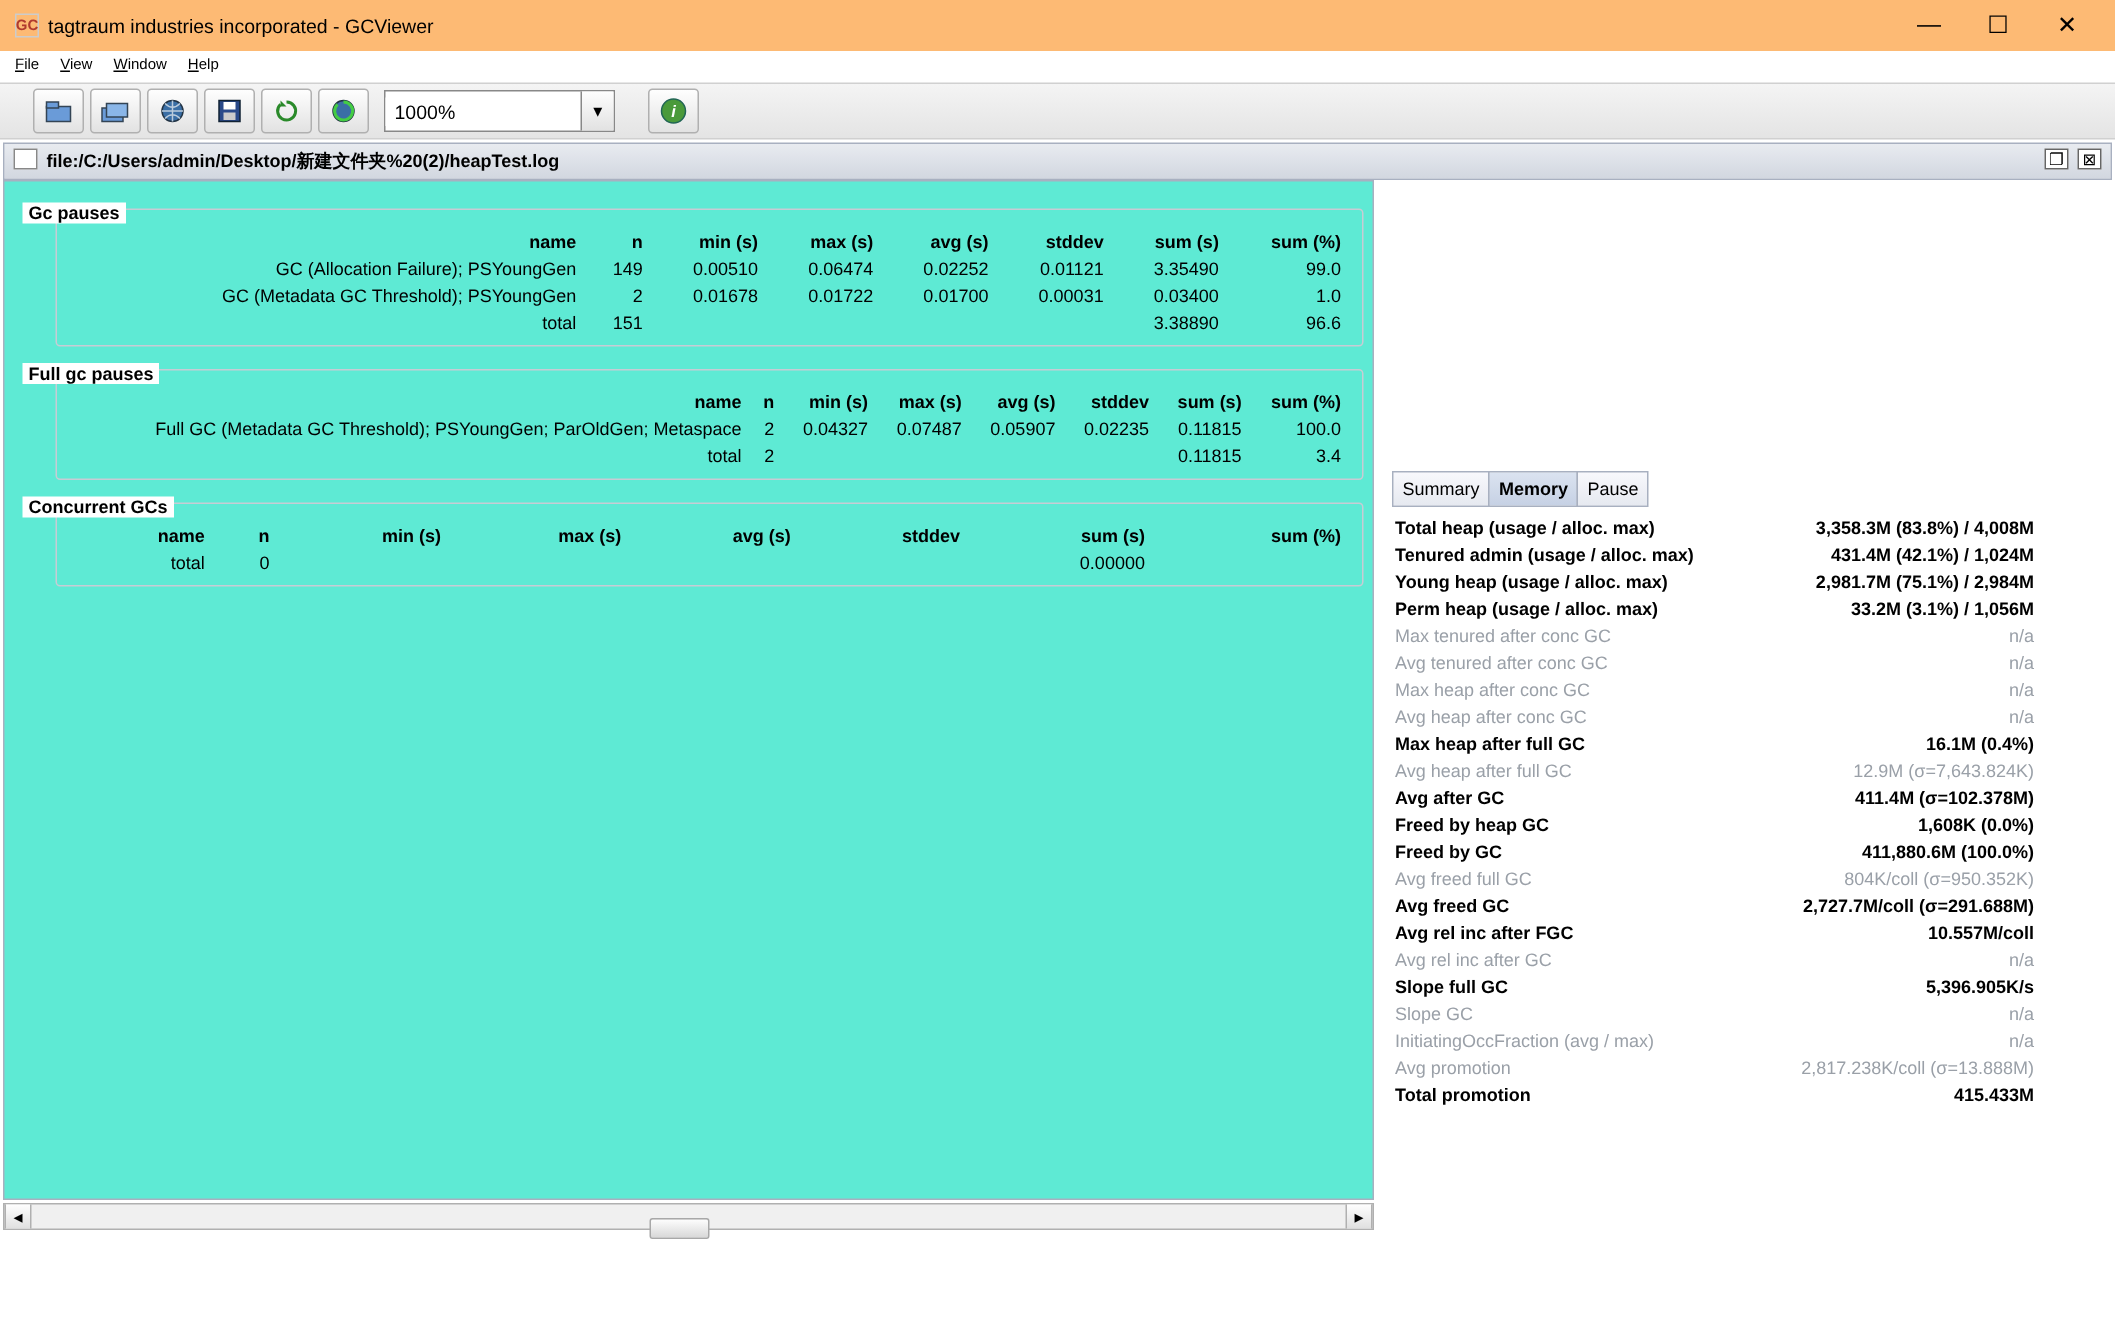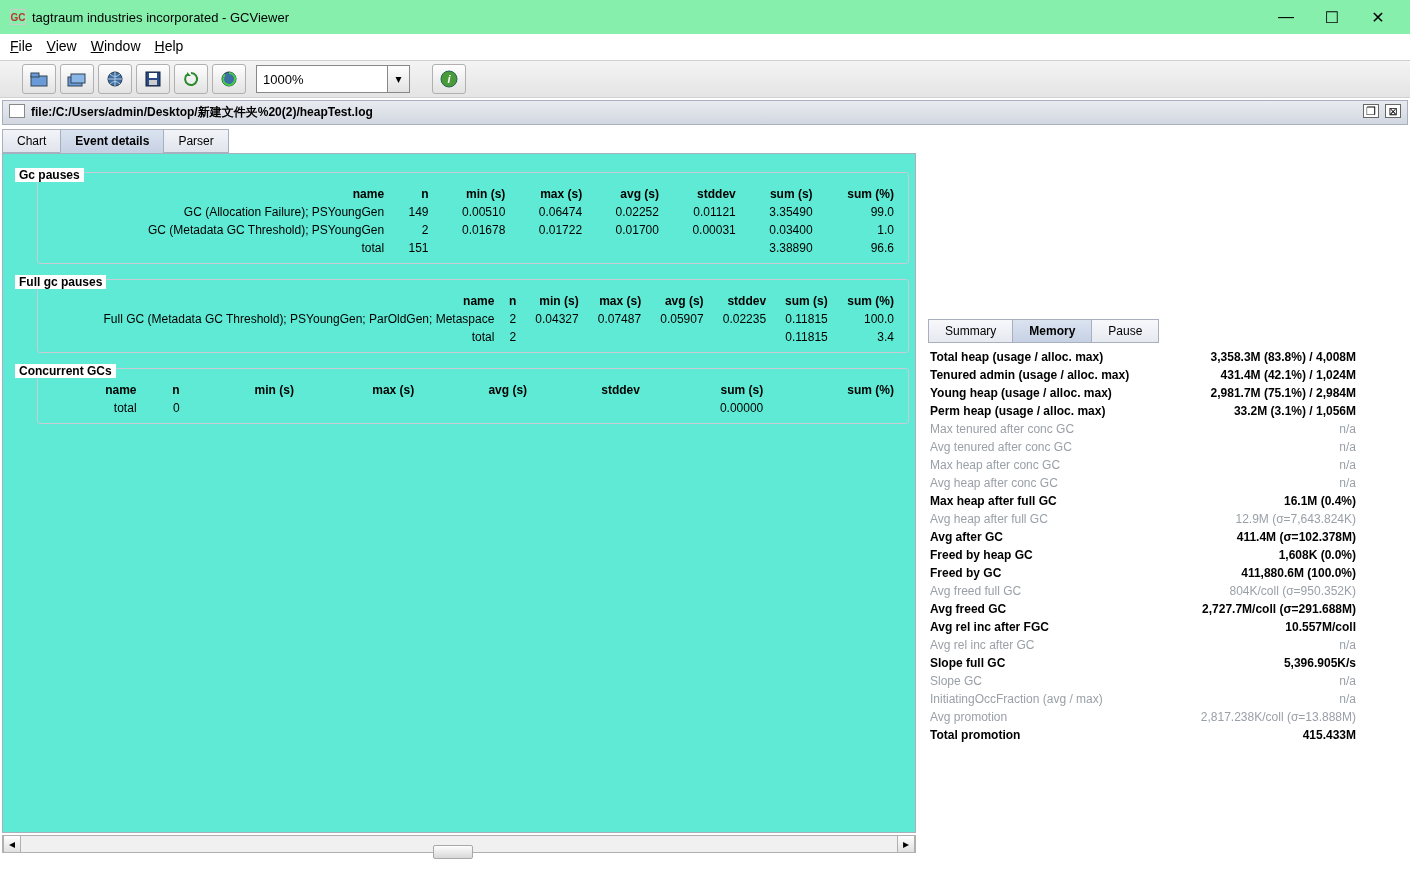--- a/index.html
+++ b/index.html
@@ -1,22 +1,22 @@
 <!DOCTYPE html>
 <html><head>
 <meta charset="utf-8">
 <style>
 * { box-sizing: border-box; margin: 0; padding: 0; }
 body { font-family: Tahoma, Arial, sans-serif; font-size: 12px; background: #fff; width: 1410px; height: 895px; overflow: hidden; }
-.titlebar { display: flex; align-items: center; padding: 6px 10px; background: #86efac; }
+.titlebar { display: flex; align-items: center; padding: 6px 10px; background: #fdba74; }
 .titlebar-icon { width: 16px; height: 16px; margin-right: 6px; display: inline-flex; align-items: center; justify-content: center; font-size: 10px; font-weight: bold; color: #b03a2e; border: 1px solid #ccc; }
 .titlebar-text { flex: 1; font-size: 13px; }
 .win-controls { display: flex; gap: 18px; padding-right: 8px; }
 .win-btn { width: 28px; height: 22px; display: inline-flex; align-items: center; justify-content: center; font-size: 16px; }
-.menubar { display: flex; gap: 14px; padding: 4px 10px 6px; font-size: 14px; align-items: flex-end; }
+.menubar { display: flex; gap: 14px; padding: 4px 10px 6px; font-size: 10px; align-items: flex-end; }
 .menubar span { text-decoration: underline; text-decoration-color: transparent; }
 .menubar span::first-letter { text-decoration: underline; }
 .toolbar { display: flex; align-items: center; gap: 4px; padding: 3px 22px; background: linear-gradient(#f4f4f4, #e4e4e4); border-top: 1px solid #d0d0d0; border-bottom: 1px solid #d0d0d0; }
 .tool-btn { width: 34px; height: 30px; border: 1px solid #b0b0b0; border-radius: 3px; background: linear-gradient(#fefefe,#e2e2e2); display: inline-flex; align-items: center; justify-content: center; }
 .zoom-box { display: flex; align-items: center; border: 1px solid #888; background: #fff; height: 28px; margin-left: 6px; }
 .zoom-input { border: none; width: 130px; padding: 2px 6px; font-size: 13px; outline: none; }
 .zoom-btn { width: 22px; height: 26px; border-left: 1px solid #888; display: inline-flex; align-items: center; justify-content: center; background: linear-gradient(#fefefe,#e2e2e2); }
 .info-btn { margin-left: 18px; }
 .doc-titlebar { display: flex; align-items: flex-start; background: linear-gradient(#e8ebf0,#d2d7e0); border: 1px solid #a8b0c0; padding: 3px 6px; margin: 2px 2px 0; }
 .doc-icon { width: 16px; height: 14px; border: 1px solid #888; background: #fff; margin-right: 6px; display: inline-block; }
@@ -36,21 +36,21 @@
 table.gc th { text-align: right; padding: 2px 6px; font-weight: bold; }
 table.gc td { text-align: right; padding: 2px 6px; }
 table.gc td.name, table.gc th.name { text-align: right; white-space: nowrap; }
 .hscroll { display: flex; align-items: center; margin: 2px 2px 0; border: 1px solid #b0b0b0; height: 18px; background: #f0f0f0; }
 .hscroll .arrow { width: 18px; height: 100%; display: inline-flex; align-items: center; justify-content: center; background: linear-gradient(#fefefe,#e0e0e0); border-left: 1px solid #b0b0b0; border-right: 1px solid #b0b0b0; }
 .hscroll .track { flex: 1; position: relative; }
 .hscroll .thumb { position: absolute; left: 47%; top: 1px; height: 14px; width: 40px; background: linear-gradient(#fdfdfd,#d8d8d8); border: 1px solid #a8a8a8; border-radius: 2px; }
 .right-pane { width: 452px; padding: 14px 12px 0 10px; display: flex; flex-direction: column; }
 .right-spacer { height: 180px; }
 .right-tabs { display: flex; gap: 0; margin-bottom: 4px; }
-.rtab { padding: 4px 16px; border: 1px solid #a8b0c0; background: linear-gradient(#f8f8fc,#e6e9f0); font-size: 12px; margin-right: -1px; }
+.rtab { padding: 4px 6px; border: 1px solid #a8b0c0; background: linear-gradient(#f8f8fc,#e6e9f0); font-size: 12px; margin-right: -1px; }
 .rtab.active { background: linear-gradient(#dbe3f0,#c6d1e4); font-weight: bold; }
 .stats { display: flex; flex-direction: column; gap: 2px; margin-top: 2px; }
 .stat-row { display: flex; justify-content: space-between; font-size: 12px; padding: 1px 2px; }
 .stat-row .label { font-weight: bold; }
 .stat-row .value { font-weight: bold; }
 .stat-row.dim .label, .stat-row.dim .value { color: #9aa0a8; font-weight: normal; }
 svg { display: block; }
 </style>
 </head>
 <body>
@@ -126,25 +126,20 @@
   <span class="doc-icon"></span>
   <span class="doc-title">file:/C:/Users/admin/Desktop/新建文件夹%20(2)/heapTest.log</span>
   <div class="doc-controls">
     <span class="doc-ctrl">❐</span>
     <span class="doc-ctrl">⊠</span>
   </div>
 </div>
 
 <div class="content-area">
   <div class="left-pane">
-    <div class="tabs">
-      <div class="tab">Chart</div>
-      <div class="tab active">Event details</div>
-      <div class="tab">Parser</div>
-    </div>
     <div class="details-body">
 
       <div class="section">
         <span class="section-title">Gc pauses</span>
         <div class="section-box">
           <table class="gc">
             <tbody>
                 <tr>
               <th class="name">name</th>
               <th>n</th>

